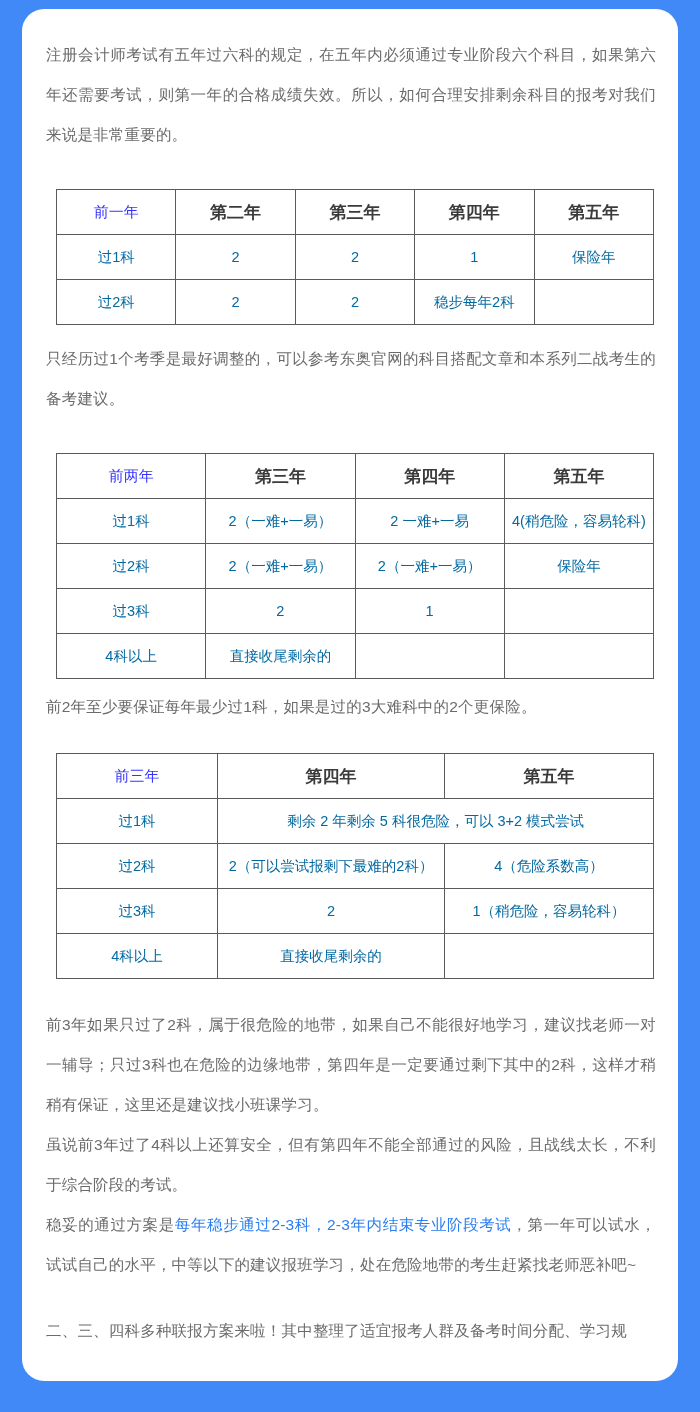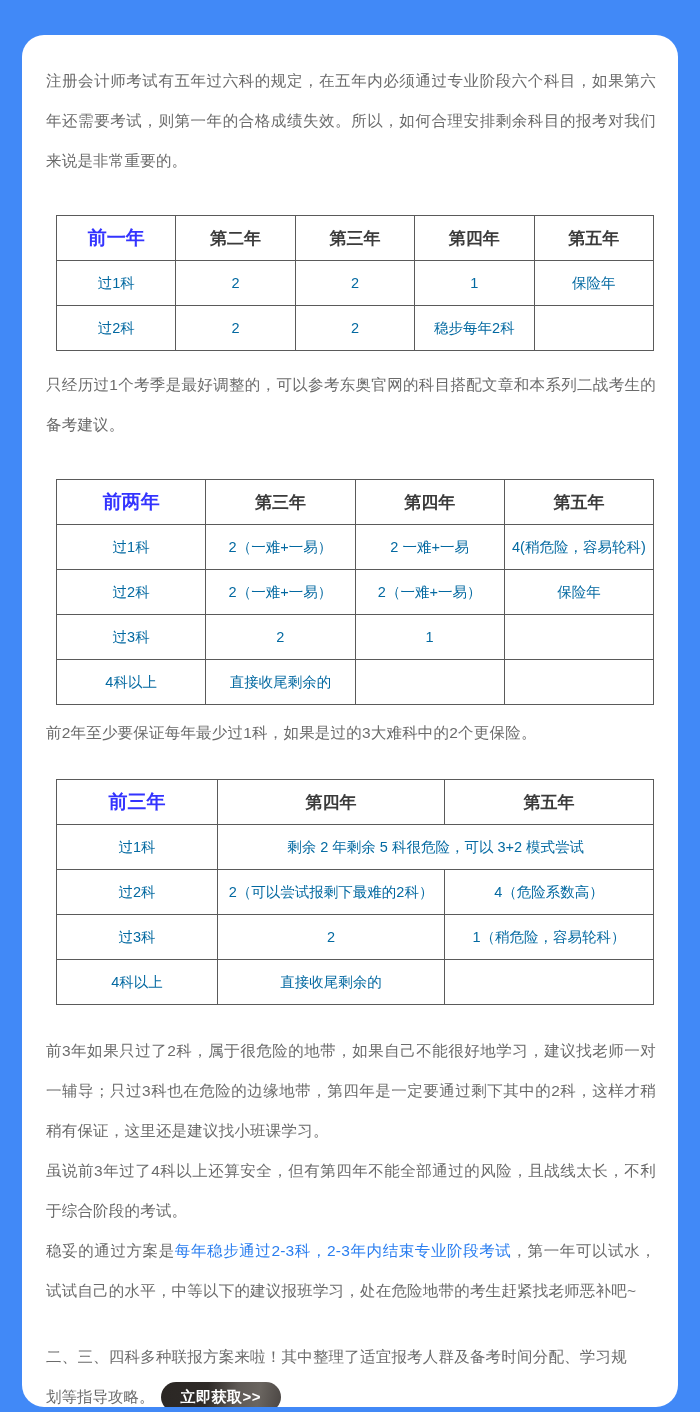--- a/index.html
+++ b/index.html
@@ -5,21 +5,21 @@
   html,body{margin:0;padding:0;}
   body{
     width:700px;
     height:1412px;
     background:#4189f7;
     font-family:"Liberation Sans","DejaVu Sans",sans-serif;
     overflow:hidden;
   }
   .page-frame{
     position:absolute;
-    left:22px; top:35px;
+    left:22px; top:9px;
     width:656px; height:1372px;
     background:#ffffff;
     border-radius:22px 22px 22px 22px;
     box-sizing:border-box;
     overflow:hidden;
   }
   .content{
     padding:26px 22px 0 24px;
   }
   p.para{
@@ -53,23 +53,23 @@
     color:#0369a1;
     padding:2px 4px;
     box-sizing:border-box;
   }
   table.grid td.hdr{
     font-weight:bold;
     color:#3b3b3b;
     font-size:17px;
   }
   table.grid td.hdr-blue{
-    font-weight:bold;
+    font-weight:normal;
     color:#3333ff;
-    font-size:19px;
+    font-size:15px;
   }
   td.small{ font-size:13.5px; }
 
   .btn-row{
     display:flex;
     align-items:center;
   }
   .btn-text{
     color:#6b6b6b;
     font-size:15.5px;
@@ -213,19 +213,15 @@
 
     <div class="gap-md"></div>
 
     <p class="para">前3年如果只过了2科，属于很危险的地带，如果自己不能很好地学习，建议找老师一对一辅导；只过3科也在危险的边缘地带，第四年是一定要通过剩下其中的2科，这样才稍稍有保证，这里还是建议找小班课学习。</p>
     <p class="para">虽说前3年过了4科以上还算安全，但有第四年不能全部通过的风险，且战线太长，不利于综合阶段的考试。</p>
     <p class="para"><span>稳妥的通过方案是</span><span class="hl">每年稳步通过2-3科，2-3年内结束专业阶段考试</span><span>，第一年可以试水，试试自己的水平，中等以下的建议报班学习，处在危险地带的考生赶紧找老师恶补吧~</span></p>
 
     <div class="gap-md"></div>
 
     <p class="para">二、三、四科多种联报方案来啦！其中整理了适宜报考人群及备考时间分配、学习规</p>
-    <div class="btn-row">
-      <span class="btn-text">划等指导攻略。</span>
-      <button class="cta">立即获取&gt;&gt;</button>
-    </div>
 
   </div>
 </div>
 
 </body></html>

